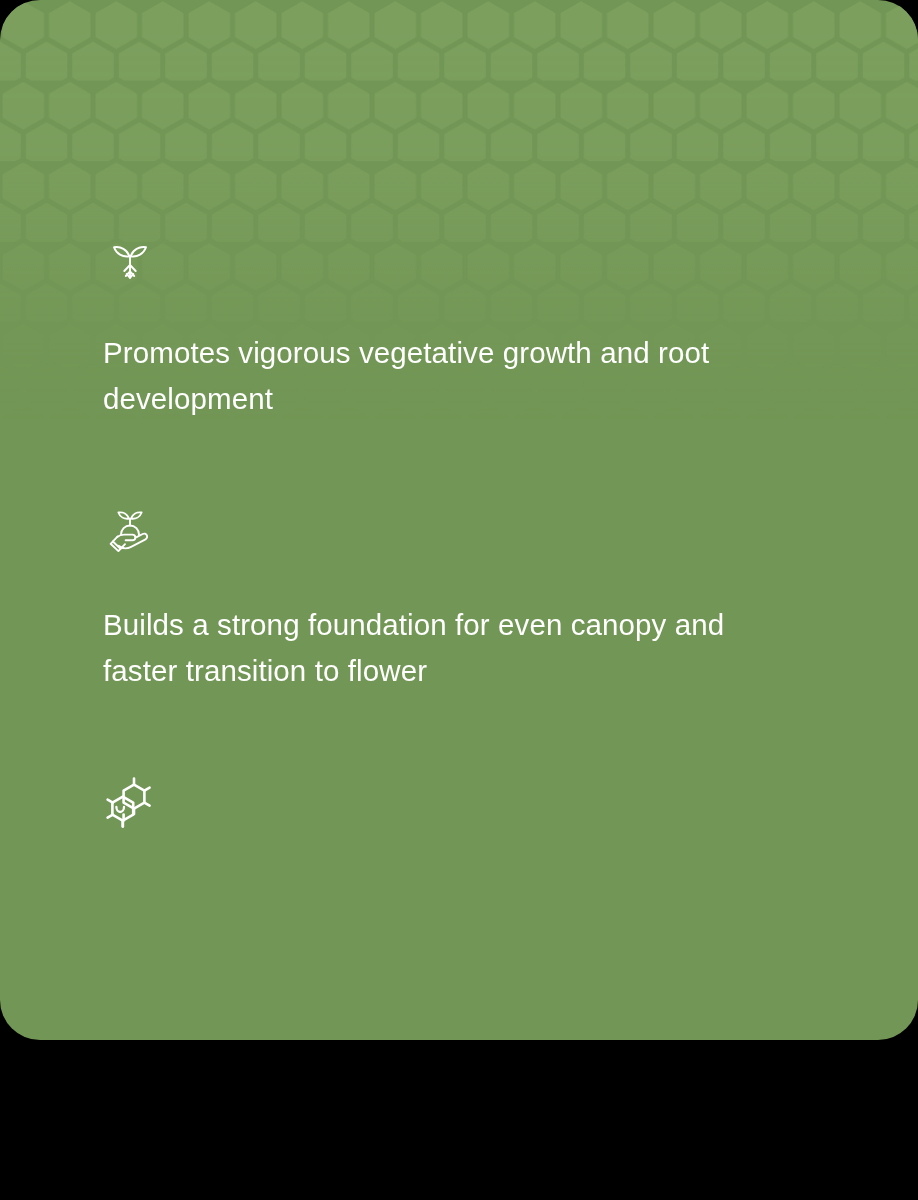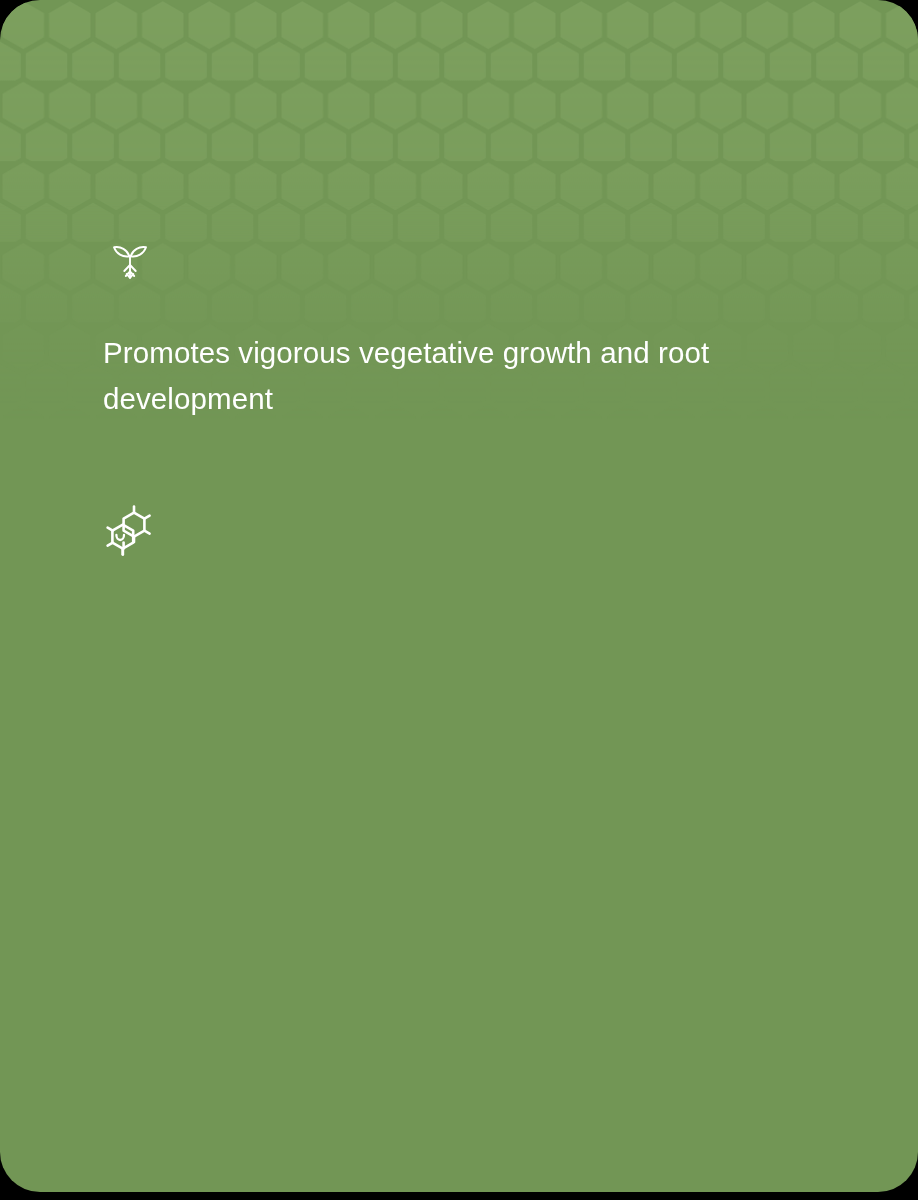--- a/index.html
+++ b/index.html
@@ -10,21 +10,21 @@
   body {
     width: 918px;
     height: 1200px;
     overflow: hidden;
     font-family: "Liberation Sans", sans-serif;
   }
 
   #benefits-card {
     position: relative;
     width: 918px;
-    height: 1192px;
+    height: 1040px;
     box-sizing: border-box;
     border-radius: 40px;
     background-color: #729655;
     overflow: hidden;
   }
 
   
   #honeycomb-pattern {
     position: absolute;
     left: 0;
@@ -118,20 +118,41 @@
           <path d="M27 33.0 L32.7 39.0"></path>
           <path d="M27 39.5 L22.8 44.0"></path>
           <path d="M27 39.5 L31.2 44.0"></path>
 
           <path d="M23.7 42.0 L27 45.8 L30.3 42.0"></path>
         </svg>
       </span>
       <p class="benefit-text">Promotes vigorous vegetative growth and root development</p>
     </div>
 
+    <div class="benefit-item">
+      <span class="benefit-icon">
+        <svg viewBox="0 0 54 54" fill="none" stroke="#ffffff" stroke-width="1.9" stroke-linecap="round" stroke-linejoin="round">
+
+          <path d="M26.0 14.6 C21.3 15.4 17.0 13.0 15.4 8.5 C20.1 7.7 24.4 10.1 26.0 14.6 Z"></path>
+
+          <path d="M28.0 14.6 C29.6 10.1 33.9 7.7 38.6 8.5 C37.0 13.0 32.7 15.4 28.0 14.6 Z"></path>
+
+          <path d="M27 14.8 L27 21.5"></path>
+
+          <path d="M18.0 30.6 C18.0 25.6 22.0 21.5 27.0 21.5 C32.0 21.5 36.0 25.6 36.0 30.6"></path>
+
+          <path d="M14.2 33.0 C16.3 31.2 18.6 30.6 21.2 30.6 L29.4 30.6 C31.1 30.6 32.3 31.8 32.3 33.4 C32.3 35.0 31.1 36.2 29.4 36.2 L22.6 36.2"></path>
+          <path d="M15.6 41.8 C19.2 44.6 24.0 45.0 28.1 42.9 L42.5 35.3 C44.0 34.5 44.6 32.7 43.8 31.2 C43.0 29.7 41.2 29.2 39.7 30.0 L33.6 33.2"></path>
+
+          <path d="M14.7 32.4 L7.6 39.8 L15.4 47.1 L22.0 40.2"></path>
+          <path d="M9.9 37.5 L17.5 44.8"></path>
+        </svg>
+      </span>
+      <p class="benefit-text">Builds a strong foundation for even canopy and faster transition to flower</p>
+    </div>
 
     <div class="benefit-item">
       <span class="benefit-icon">
         <svg viewBox="0 0 54 54" fill="none" stroke="#ffffff" stroke-width="2.6" stroke-linecap="round" stroke-linejoin="round">
 
           <path d="M31.0 8.6 L41.4 14.6 L41.4 26.6 L31.0 32.6 L20.6 26.6 L20.6 14.6 Z"></path>
 
           <path d="M20.6 26.6 L20.6 38.6 L10.2 44.6 L-0.2 38.6 L-0.2 26.6 L10.2 20.6 Z" transform="translate(9.6,0)"></path>
 
           <path d="M31.0 8.6 L31.0 2.6"></path>

